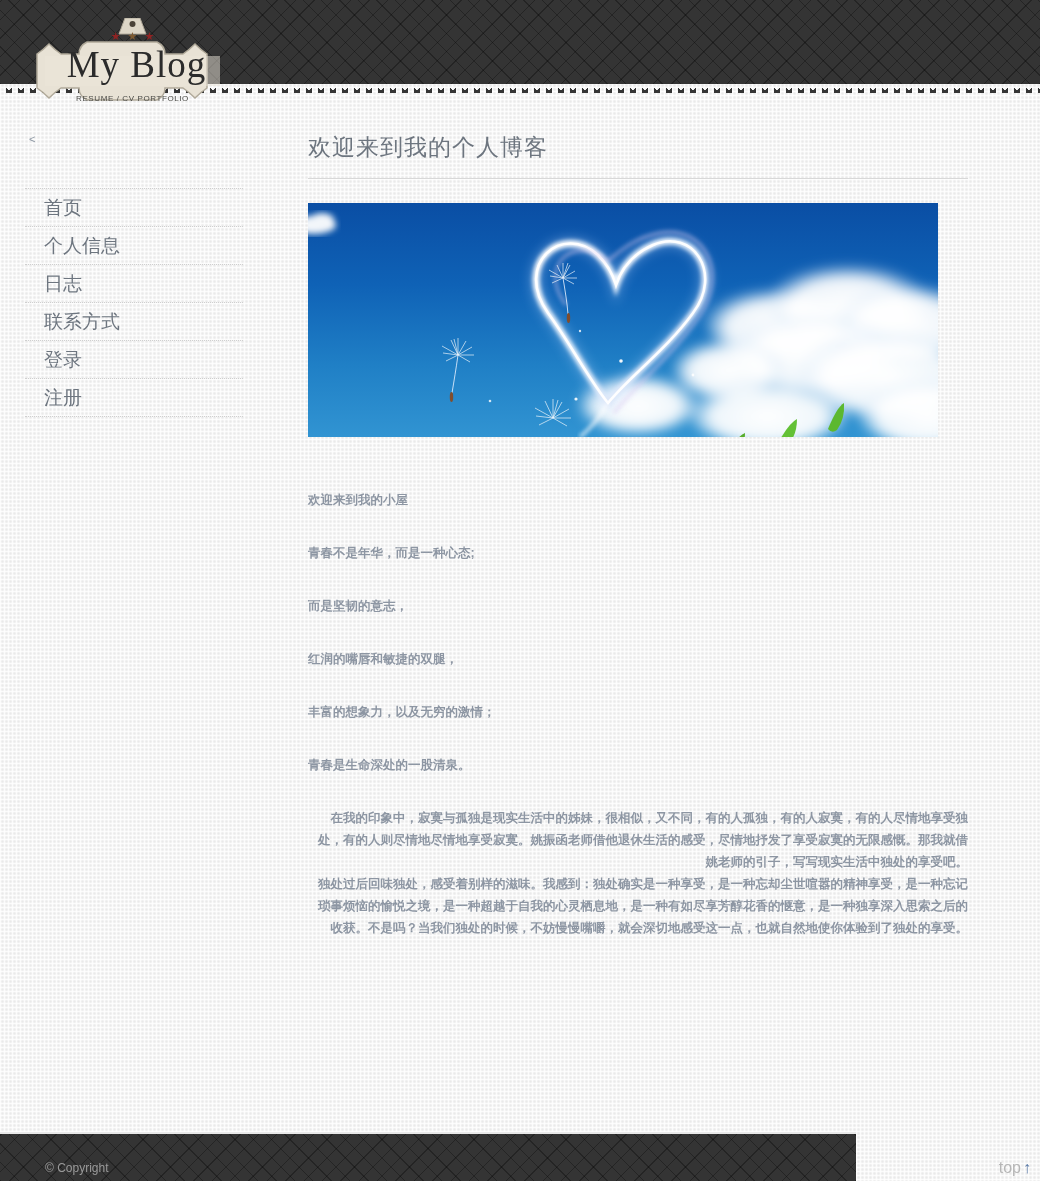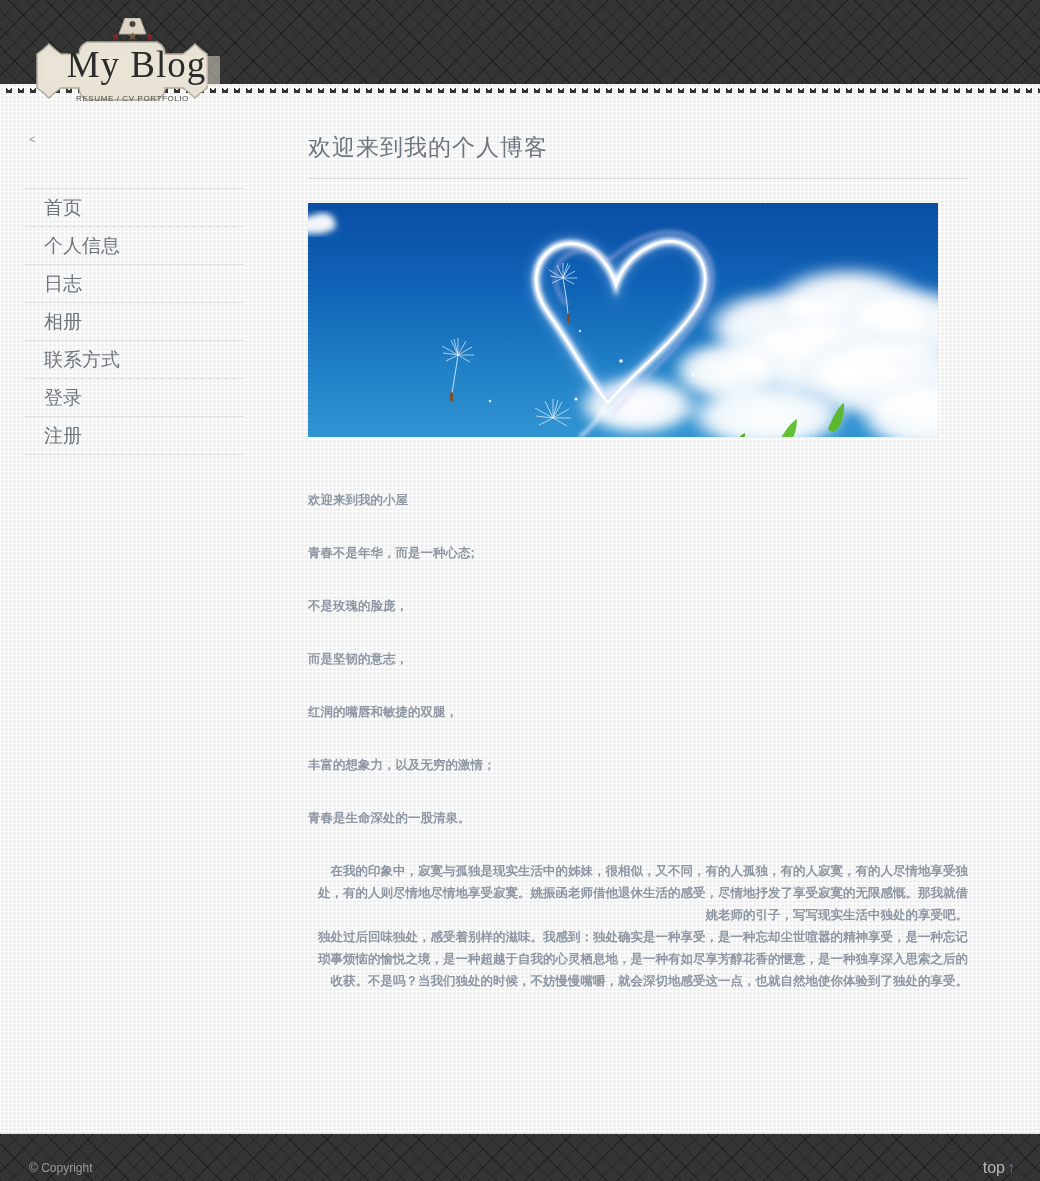--- a/index.html
+++ b/index.html
@@ -171,27 +171,28 @@
     margin-bottom: 0;
     line-height: 22px;
     text-align: right;
   }
 
   
   .footer {
     position: absolute;
     left: 0;
     bottom: 0;
-    width: 1040px;
+    width: 856px;
     height: 49px;
     background-color: #343434;
     background-image:
       repeating-linear-gradient(45deg, rgba(0,0,0,0.30) 0 1px, transparent 1px 13px),
       repeating-linear-gradient(-45deg, rgba(0,0,0,0.30) 0 1px, transparent 1px 13px);
     border-top: 2px solid #e9e9e9;
+    padding-left: 16px;
   }
   .footer-inner {
     position: relative;
     width: 1040px;
     height: 47px;
   }
   .copyright {
     position: absolute;
     left: 29px;
     top: 27px;
@@ -240,21 +241,20 @@
 </div>
 
 <div class="page">
 
   <div class="sidebar">
     <div class="sidebar-toggle">&lt;</div>
     <ul class="nav">
       <li class="nav-item">首页</li>
       <li class="nav-item">个人信息</li>
       <li class="nav-item">日志</li>
-      <li class="nav-item">相册</li>
       <li class="nav-item">联系方式</li>
       <li class="nav-item">登录</li>
       <li class="nav-item">注册</li>
     </ul>
   </div>
 
   <div class="main">
     <h1 class="page-title">欢迎来到我的个人博客</h1>
 
     <div class="banner">
@@ -403,21 +403,20 @@
           <path d="M420 248 q10 -15 17 -18 q0 13 -8 20 q-5 3 -9 -2 z" fill="#57ad2c"></path>
           <path d="M398 256 q8 -12 14 -14 q0 10 -7 16 q-4 2 -7 -2 z" fill="#6ec93c"></path>
           <path d="M450 262 q9 -13 15 -15 q0 11 -7 17 q-5 3 -8 -2 z" fill="#5fbc33"></path>
         </g>
       </svg>
     </div>
 
     <div class="article">
       <p>欢迎来到我的小屋</p>
       <p>青春不是年华，而是一种心态;</p>
-      <p>不是玫瑰的脸庞，</p>
       <p>而是坚韧的意志，</p>
       <p>红润的嘴唇和敏捷的双腿，</p>
       <p>丰富的想象力，以及无穷的激情；</p>
       <p>青春是生命深处的一股清泉。</p>
       <p class="block">在我的印象中，寂寞与孤独是现实生活中的姊妹，很相似，又不同，有的人孤独，有的人寂寞，有的人尽情地享受独处，有的人则尽情地尽情地享受寂寞。姚振函老师借他退休生活的感受，尽情地抒发了享受寂寞的无限感慨。那我就借姚老师的引子，写写现实生活中独处的享受吧。</p>
       <p class="block">独处过后回味独处，感受着别样的滋味。我感到：独处确实是一种享受，是一种忘却尘世喧嚣的精神享受，是一种忘记琐事烦恼的愉悦之境，是一种超越于自我的心灵栖息地，是一种有如尽享芳醇花香的惬意，是一种独享深入思索之后的收获。不是吗？当我们独处的时候，不妨慢慢嘴嚼，就会深切地感受这一点，也就自然地使你体验到了独处的享受。</p>
     </div>
   </div>
 </div>
 

